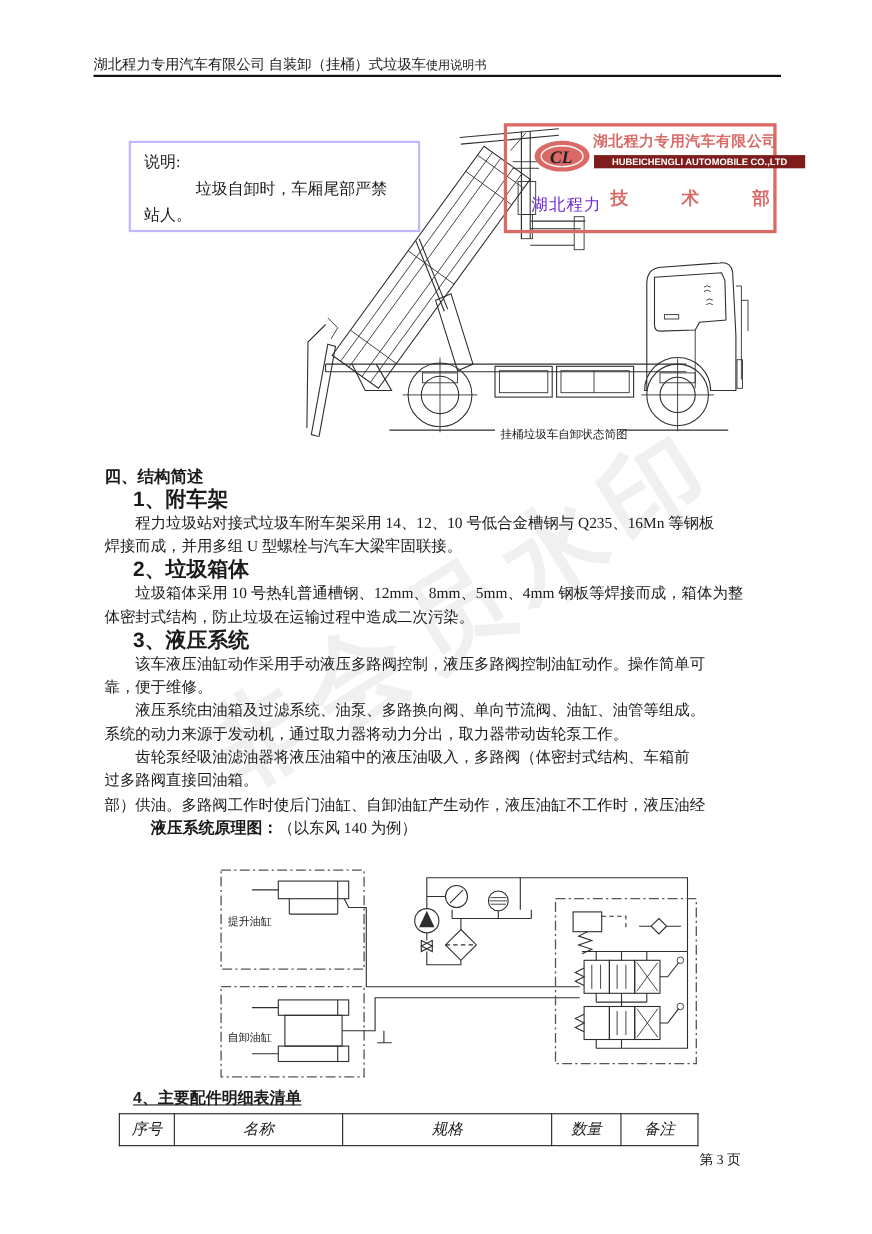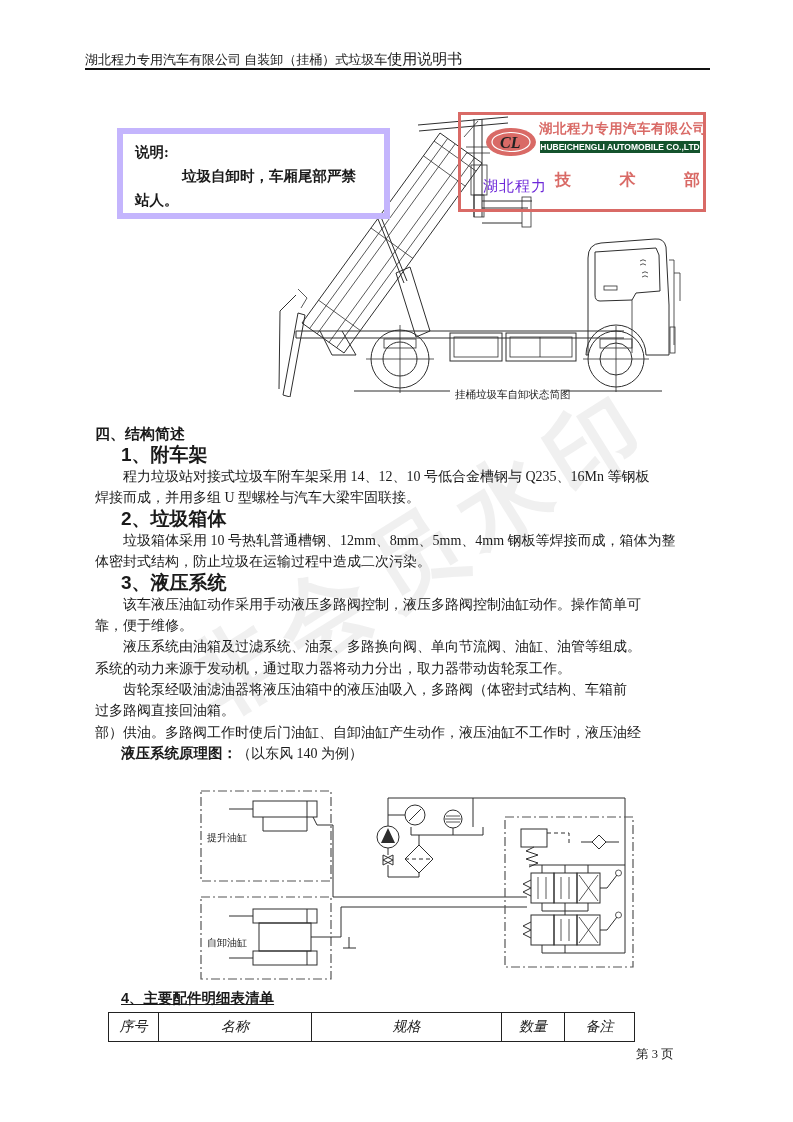--- a/index.html
+++ b/index.html
@@ -1,50 +1,50 @@
 <!DOCTYPE html>
 <html><head>
 <meta charset="utf-8">
 <style>
   html,body{margin:0;padding:0;background:#9a9a9a;}
   #page{position:relative;width:793px;height:1122px;background:#ffffff;margin:0 auto;
         overflow:hidden;font-family:"Liberation Serif","DejaVu Serif",serif;color:#1a1a1a;}
   .abs{position:absolute;}
   
   #hdr{left:85px;top:50px;width:625px;font-size:13px;white-space:nowrap;}
-  #hdr .suffix{font-size:15px;}
+  #hdr .suffix{font-size:11px;}
   #hdr-rule{left:85px;top:68px;width:625px;border-top:2px solid #111;height:0;}
   
-  #notice{left:117px;top:128px;width:239px;height:73px;border:6px solid #c4b5fd;
-          font-size:14.5px;line-height:24px;padding:6px 10px 0 12px;font-weight:bold;}
+  #notice{left:117px;top:128px;width:239px;height:73px;border:2px solid #c4b5fd;
+          font-size:14.5px;line-height:24px;padding:6px 10px 0 12px;}
   #notice .ind{text-indent:2em;text-align:center;}
   
   #wm{left:110px;top:480px;width:620px;height:150px;display:flex;align-items:center;justify-content:center;
       transform:rotate(-32deg);font-size:92px;letter-spacing:14px;font-weight:bold;
       color:rgba(60,60,60,0.08);font-family:"Liberation Sans","DejaVu Sans",sans-serif;
       pointer-events:none;white-space:nowrap;}
   
   #stamp{left:458px;top:112px;width:242px;height:94px;border:3px solid #d96a66;z-index:5;}
   #stamp .cn{position:absolute;left:78px;top:5px;font-size:13.5px;font-weight:bold;color:#d96a66;
              letter-spacing:0.5px;white-space:nowrap;font-family:"Liberation Sans","DejaVu Sans",sans-serif;}
-  #stamp .en{position:absolute;left:79px;top:26px;width:160px;background:#14532d;color:#fff;
+  #stamp .en{position:absolute;left:79px;top:26px;width:192px;background:#7f1d1d;color:#fff;
              font-size:8.5px;font-weight:bold;text-align:center;padding:1px 0;letter-spacing:0;
              font-family:"Liberation Sans","DejaVu Sans",sans-serif;white-space:nowrap;}
   #stamp .brand{position:absolute;left:22px;top:62px;font-size:15px;color:#6d28d9;
                 font-family:"Liberation Sans","DejaVu Sans",sans-serif;letter-spacing:1px;}
   #stamp .dept{position:absolute;left:94px;top:55px;font-size:16px;font-weight:bold;color:#d96a66;
                letter-spacing:22px;font-family:"Liberation Sans","DejaVu Sans",sans-serif;white-space:nowrap;}
   
   #fig-cap{left:455px;top:388px;width:200px;text-align:left;font-size:10.5px;color:#222;}
   
   #flow{left:95px;top:423px;width:614px;font-size:14px;line-height:21.35px;}
   #flow .h1{font-size:15px;font-weight:bold;font-family:"Liberation Sans","DejaVu Sans",sans-serif;}
   #flow .h2{font-weight:bold;font-family:"Liberation Sans","DejaVu Sans",sans-serif;padding-left:26px;font-size:19px;}
   #flow .ind{text-indent:2em;}
-  #flow .dg b{font-family:"Liberation Sans","DejaVu Sans",sans-serif;font-size:14.5px;}
+  #flow .dg b{font-family:"Liberation Sans","DejaVu Sans",sans-serif;font-size:14.5px;margin-left:16px;}
   #flow .dg{padding-left:26px;}
   
   #parts-title{left:121px;top:989px;font-size:14.5px;font-weight:bold;text-decoration:underline;
                font-family:"Liberation Sans","DejaVu Sans",sans-serif;}
   #parts{left:108px;top:1012px;border-collapse:collapse;}
   #parts th{border:1.6px solid #222;font-weight:normal;font-size:14px;height:26px;
             font-family:"Liberation Serif","DejaVu Serif",serif;font-style:italic;}
   
   #ftr{left:636px;top:1046px;font-size:12.5px;}
   svg{display:block;}

